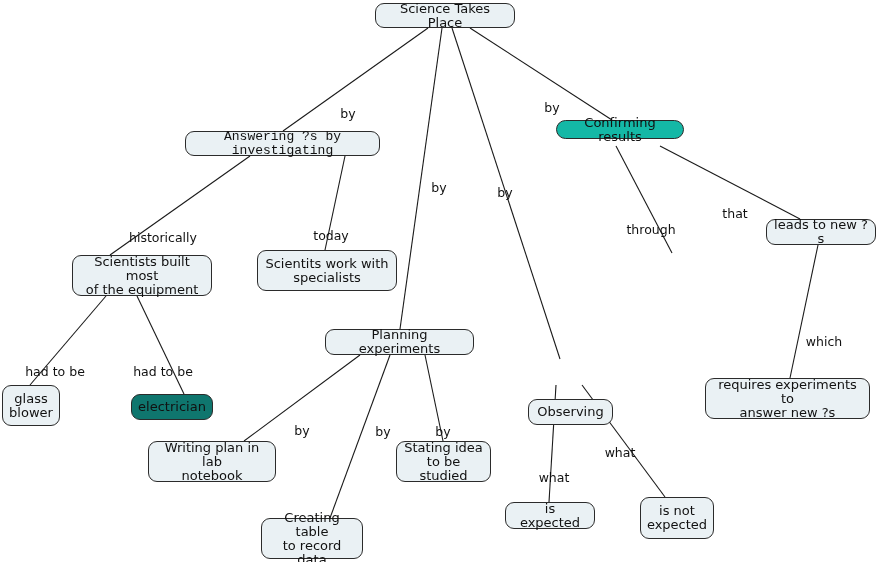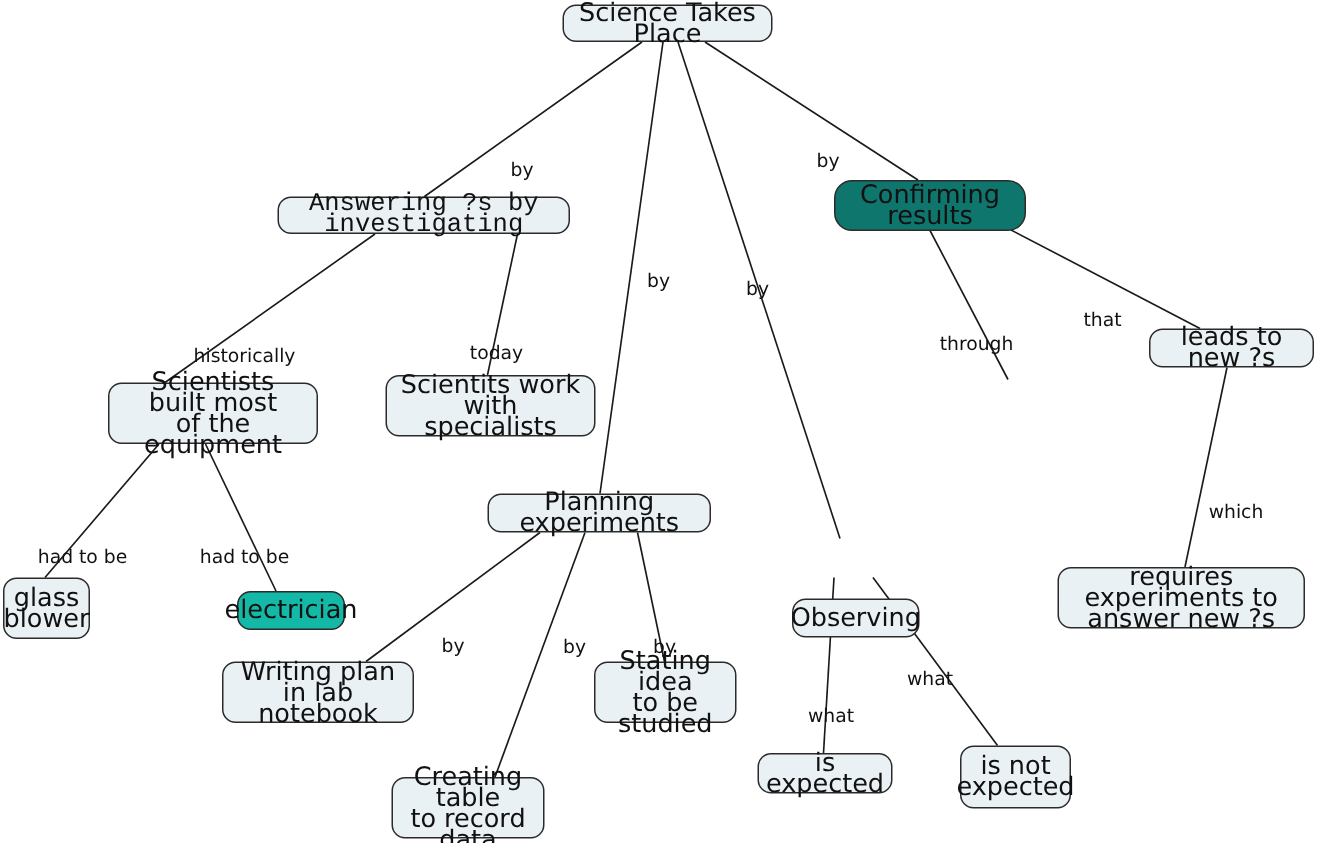--- a/index.html
+++ b/index.html
@@ -25,21 +25,21 @@
     width: 878px;
     height: 562px;
   }
   .node {
     position: absolute;
     box-sizing: border-box;
     background: #eaf1f4;
     border: 1px solid #2b2b2b;
     border-radius: 9px;
     color: #111111;
-    font-size: 17px;
+    font-size: 13px;
     line-height: 14px;
     text-align: center;
     display: flex;
     align-items: center;
     justify-content: center;
     padding: 2px 7px;
     white-space: pre-line;
     z-index: 3;
   }
   .edge-label {
@@ -87,33 +87,33 @@
     <div class="edge-label" style="left: 824px; top: 309px;">which</div>
     <div class="edge-label" style="left: 55px; top: 339px;">had to be</div>
     <div class="edge-label" style="left: 163px; top: 339px;">had to be</div>
     <div class="edge-label" style="left: 302px; top: 398px;">by</div>
     <div class="edge-label" style="left: 383px; top: 399px;">by</div>
     <div class="edge-label" style="left: 443px; top: 399px;">by</div>
     <div class="edge-label" style="left: 554px; top: 445px;">what</div>
     <div class="edge-label" style="left: 620px; top: 420px;">what</div>
     <div class="node" style="left: 375px; top: 3px; width: 140px; height: 25px; background: rgb(234, 241, 244); border-color: rgb(43, 43, 43); color: rgb(17, 17, 17);">Science Takes Place</div>
     <div class="node" style="left: 185px; top: 131px; width: 195px; height: 25px; background: rgb(234, 241, 244); border-color: rgb(43, 43, 43); color: rgb(17, 17, 17); font-family: Liberation Mono, monospace;">Answering ?s by investigating</div>
-    <div class="node" style="left: 556px; top: 120px; width: 128px; height: 34px; background: #0f766e; border-color: rgb(43, 43, 43); color: rgb(17, 17, 17); border-radius: 12px;">Confirming results</div>
+    <div class="node" style="left: 556px; top: 120px; width: 128px; height: 19px; background: #14b8a6; border-color: rgb(43, 43, 43); color: rgb(17, 17, 17); border-radius: 12px;">Confirming results</div>
     <div class="node" style="left: 56px; top: 255px; width: 140px; height: 41px; background: rgb(234, 241, 244); border-color: rgb(43, 43, 43); color: rgb(17, 17, 17); margin-left: 16px;">Scientists built most
 of the equipment</div>
     <div class="node" style="left: 257px; top: 250px; width: 140px; height: 41px; background: rgb(234, 241, 244); border-color: rgb(43, 43, 43); color: rgb(17, 17, 17);">Scientits work with
 specialists</div>
     <div class="node" style="left: 325px; top: 329px; width: 149px; height: 26px; background: rgb(234, 241, 244); border-color: rgb(43, 43, 43); color: rgb(17, 17, 17);">Planning experiments</div>
     <div class="node" style="left: 528px; top: 359px; width: 85px; height: 26px; background: rgb(234, 241, 244); border-color: rgb(43, 43, 43); color: rgb(17, 17, 17); margin-top: 40px;">Observing</div>
     <div class="node" style="left: 766px; top: 219px; width: 110px; height: 26px; background: rgb(234, 241, 244); border-color: rgb(43, 43, 43); color: rgb(17, 17, 17);">leads to new ?s</div>
     <div class="node" style="left: 2px; top: 385px; width: 58px; height: 41px; background: rgb(234, 241, 244); border-color: rgb(43, 43, 43); color: rgb(17, 17, 17);">glass
 blower</div>
     <div class="node" style="left: 705px; top: 378px; width: 165px; height: 41px; background: rgb(234, 241, 244); border-color: rgb(43, 43, 43); color: rgb(17, 17, 17);">requires experiments to
 answer new ?s</div>
-    <div class="node" style="left: 158px; top: 394px; width: 72px; height: 26px; background: #14b8a6; border-color: rgb(43, 43, 43); color: rgb(17, 17, 17);">electrician</div>
+    <div class="node" style="left: 131px; top: 394px; width: 82px; height: 26px; background: #0f766e; border-color: rgb(43, 43, 43); color: rgb(17, 17, 17);">electrician</div>
     <div class="node" style="left: 261px; top: 518px; width: 102px; height: 41px; background: rgb(234, 241, 244); border-color: rgb(43, 43, 43); color: rgb(17, 17, 17);">Creating table
 to record data</div>
     <div class="node" style="left: 148px; top: 441px; width: 128px; height: 41px; background: rgb(234, 241, 244); border-color: rgb(43, 43, 43); color: rgb(17, 17, 17);">Writing plan in lab
 notebook</div>
     <div class="node" style="left: 396px; top: 441px; width: 95px; height: 41px; background: rgb(234, 241, 244); border-color: rgb(43, 43, 43); color: rgb(17, 17, 17);">Stating idea
 to be studied</div>
     <div class="node" style="left: 505px; top: 502px; width: 90px; height: 27px; background: rgb(234, 241, 244); border-color: rgb(43, 43, 43); color: rgb(17, 17, 17);">is expected</div>
     <div class="node" style="left: 640px; top: 497px; width: 74px; height: 42px; background: rgb(234, 241, 244); border-color: rgb(43, 43, 43); color: rgb(17, 17, 17);">is not
 expected</div>
   </div>

